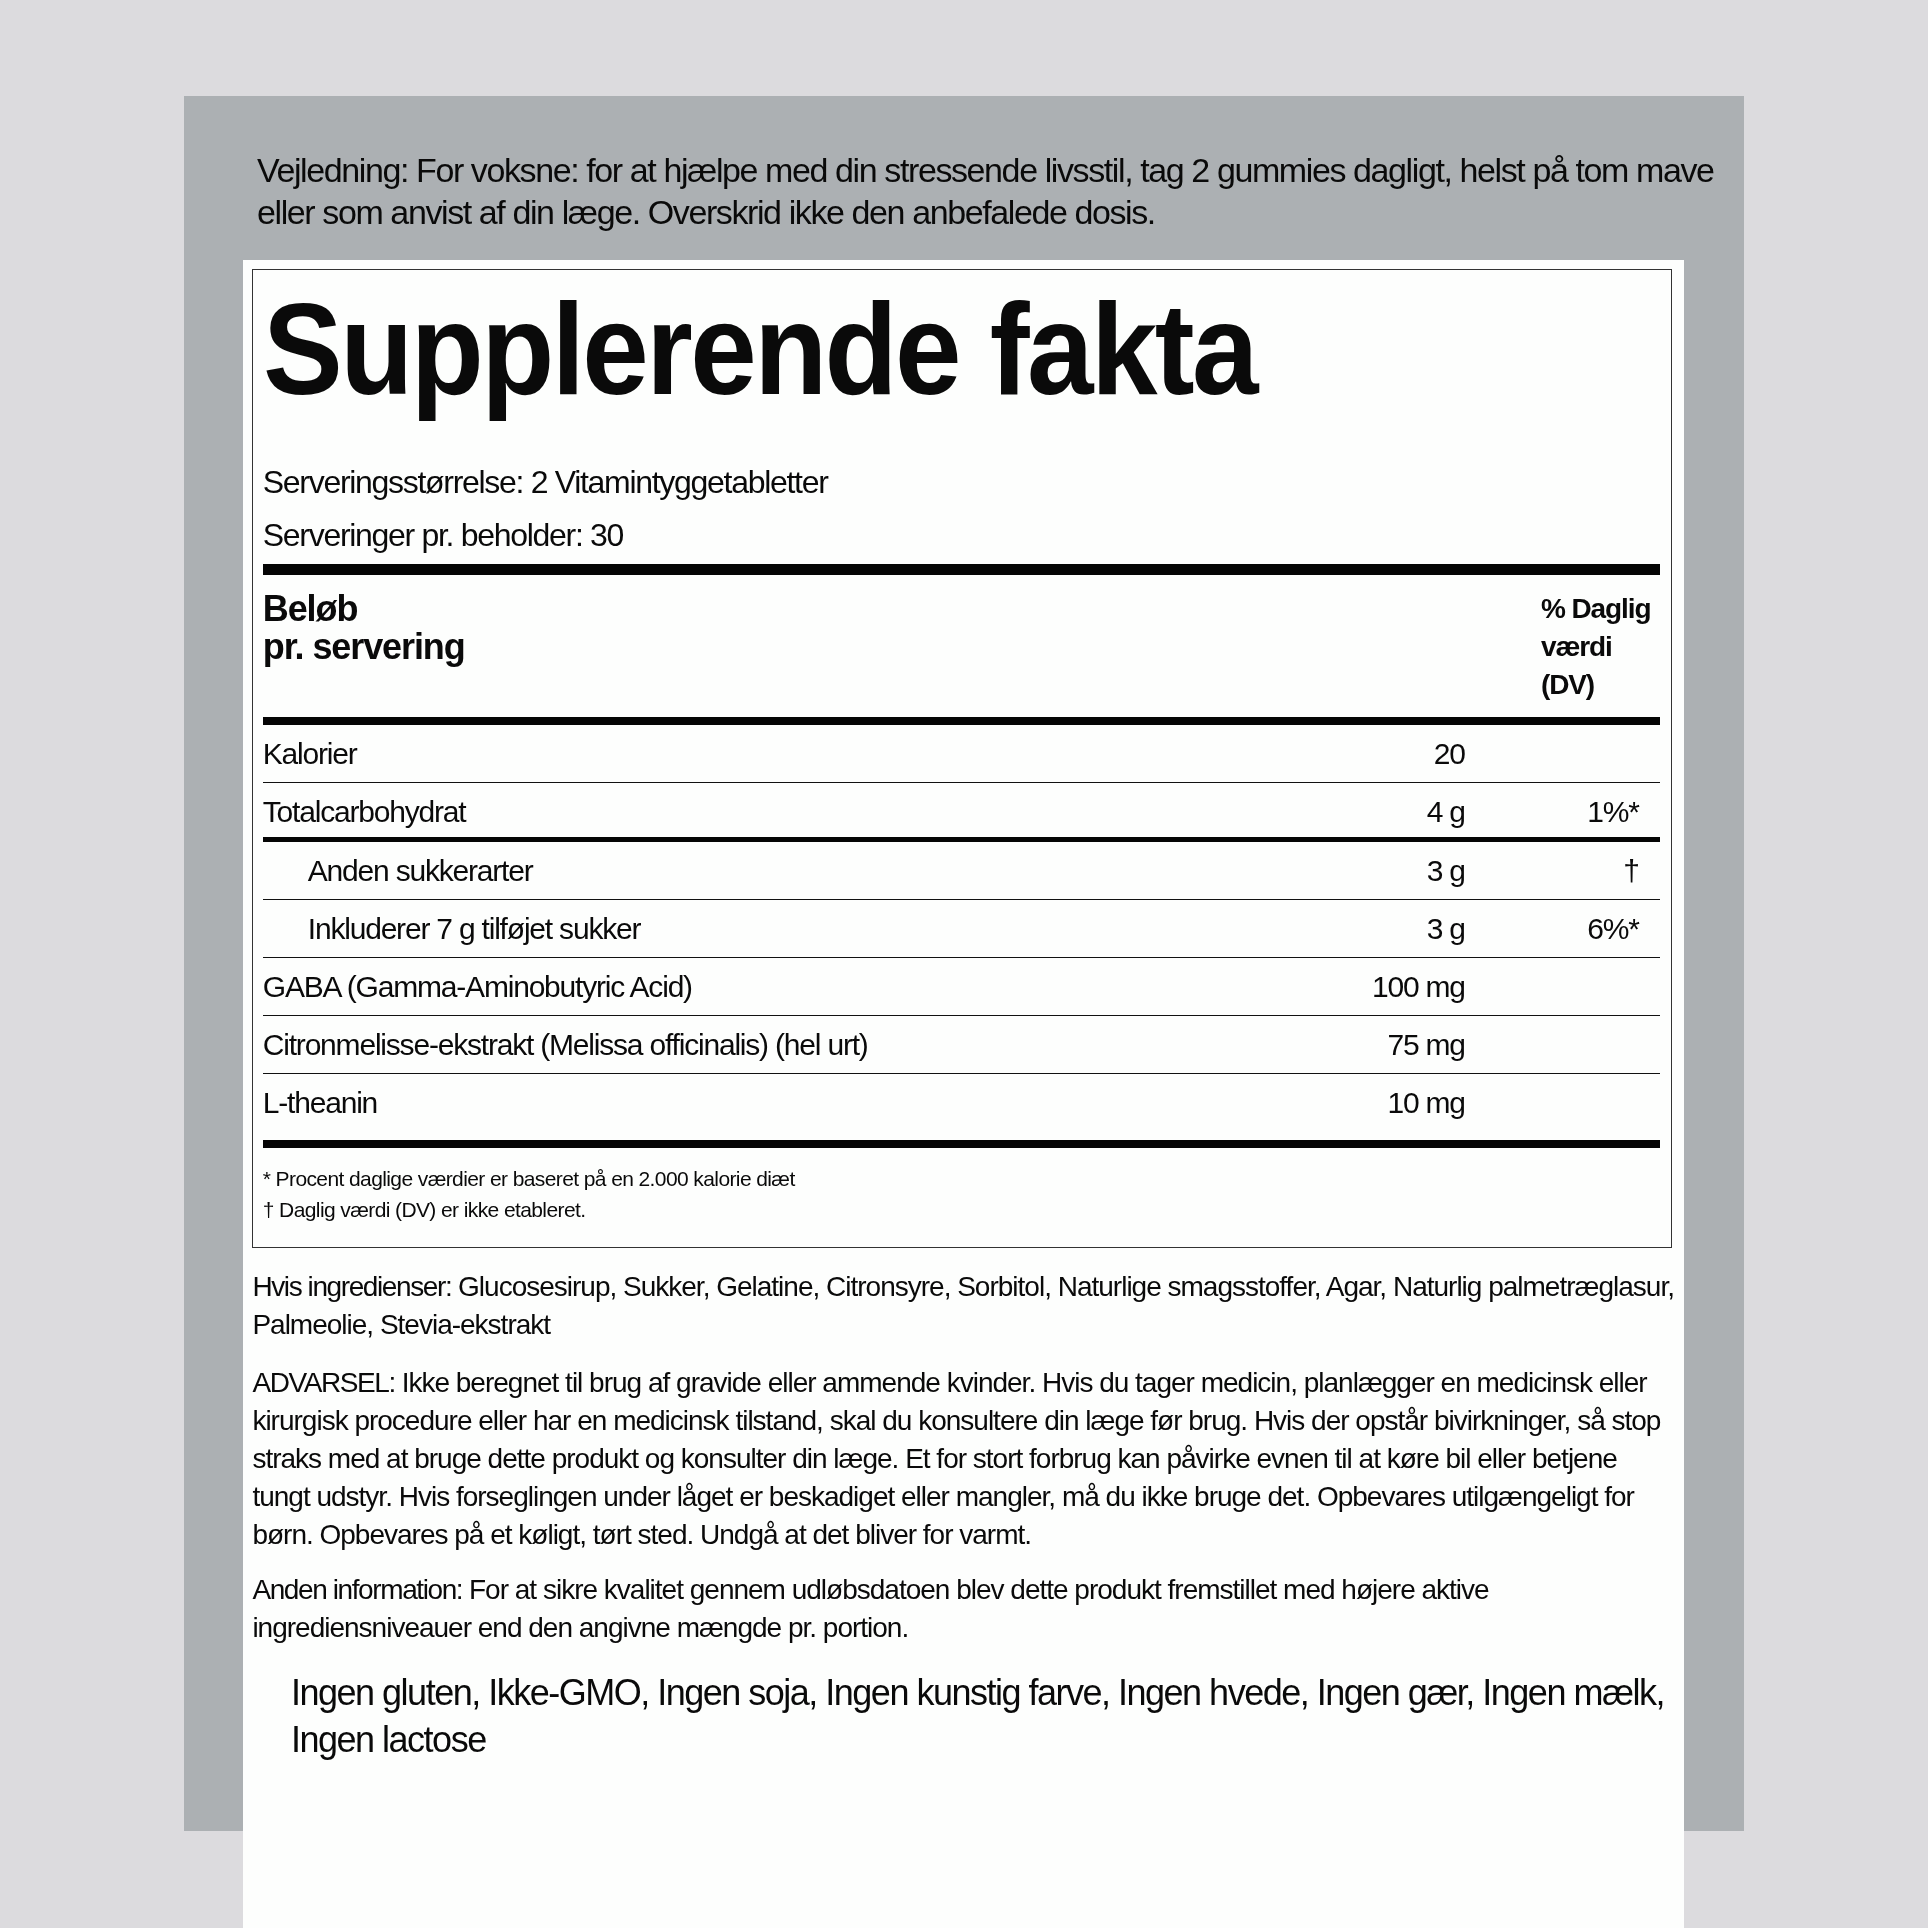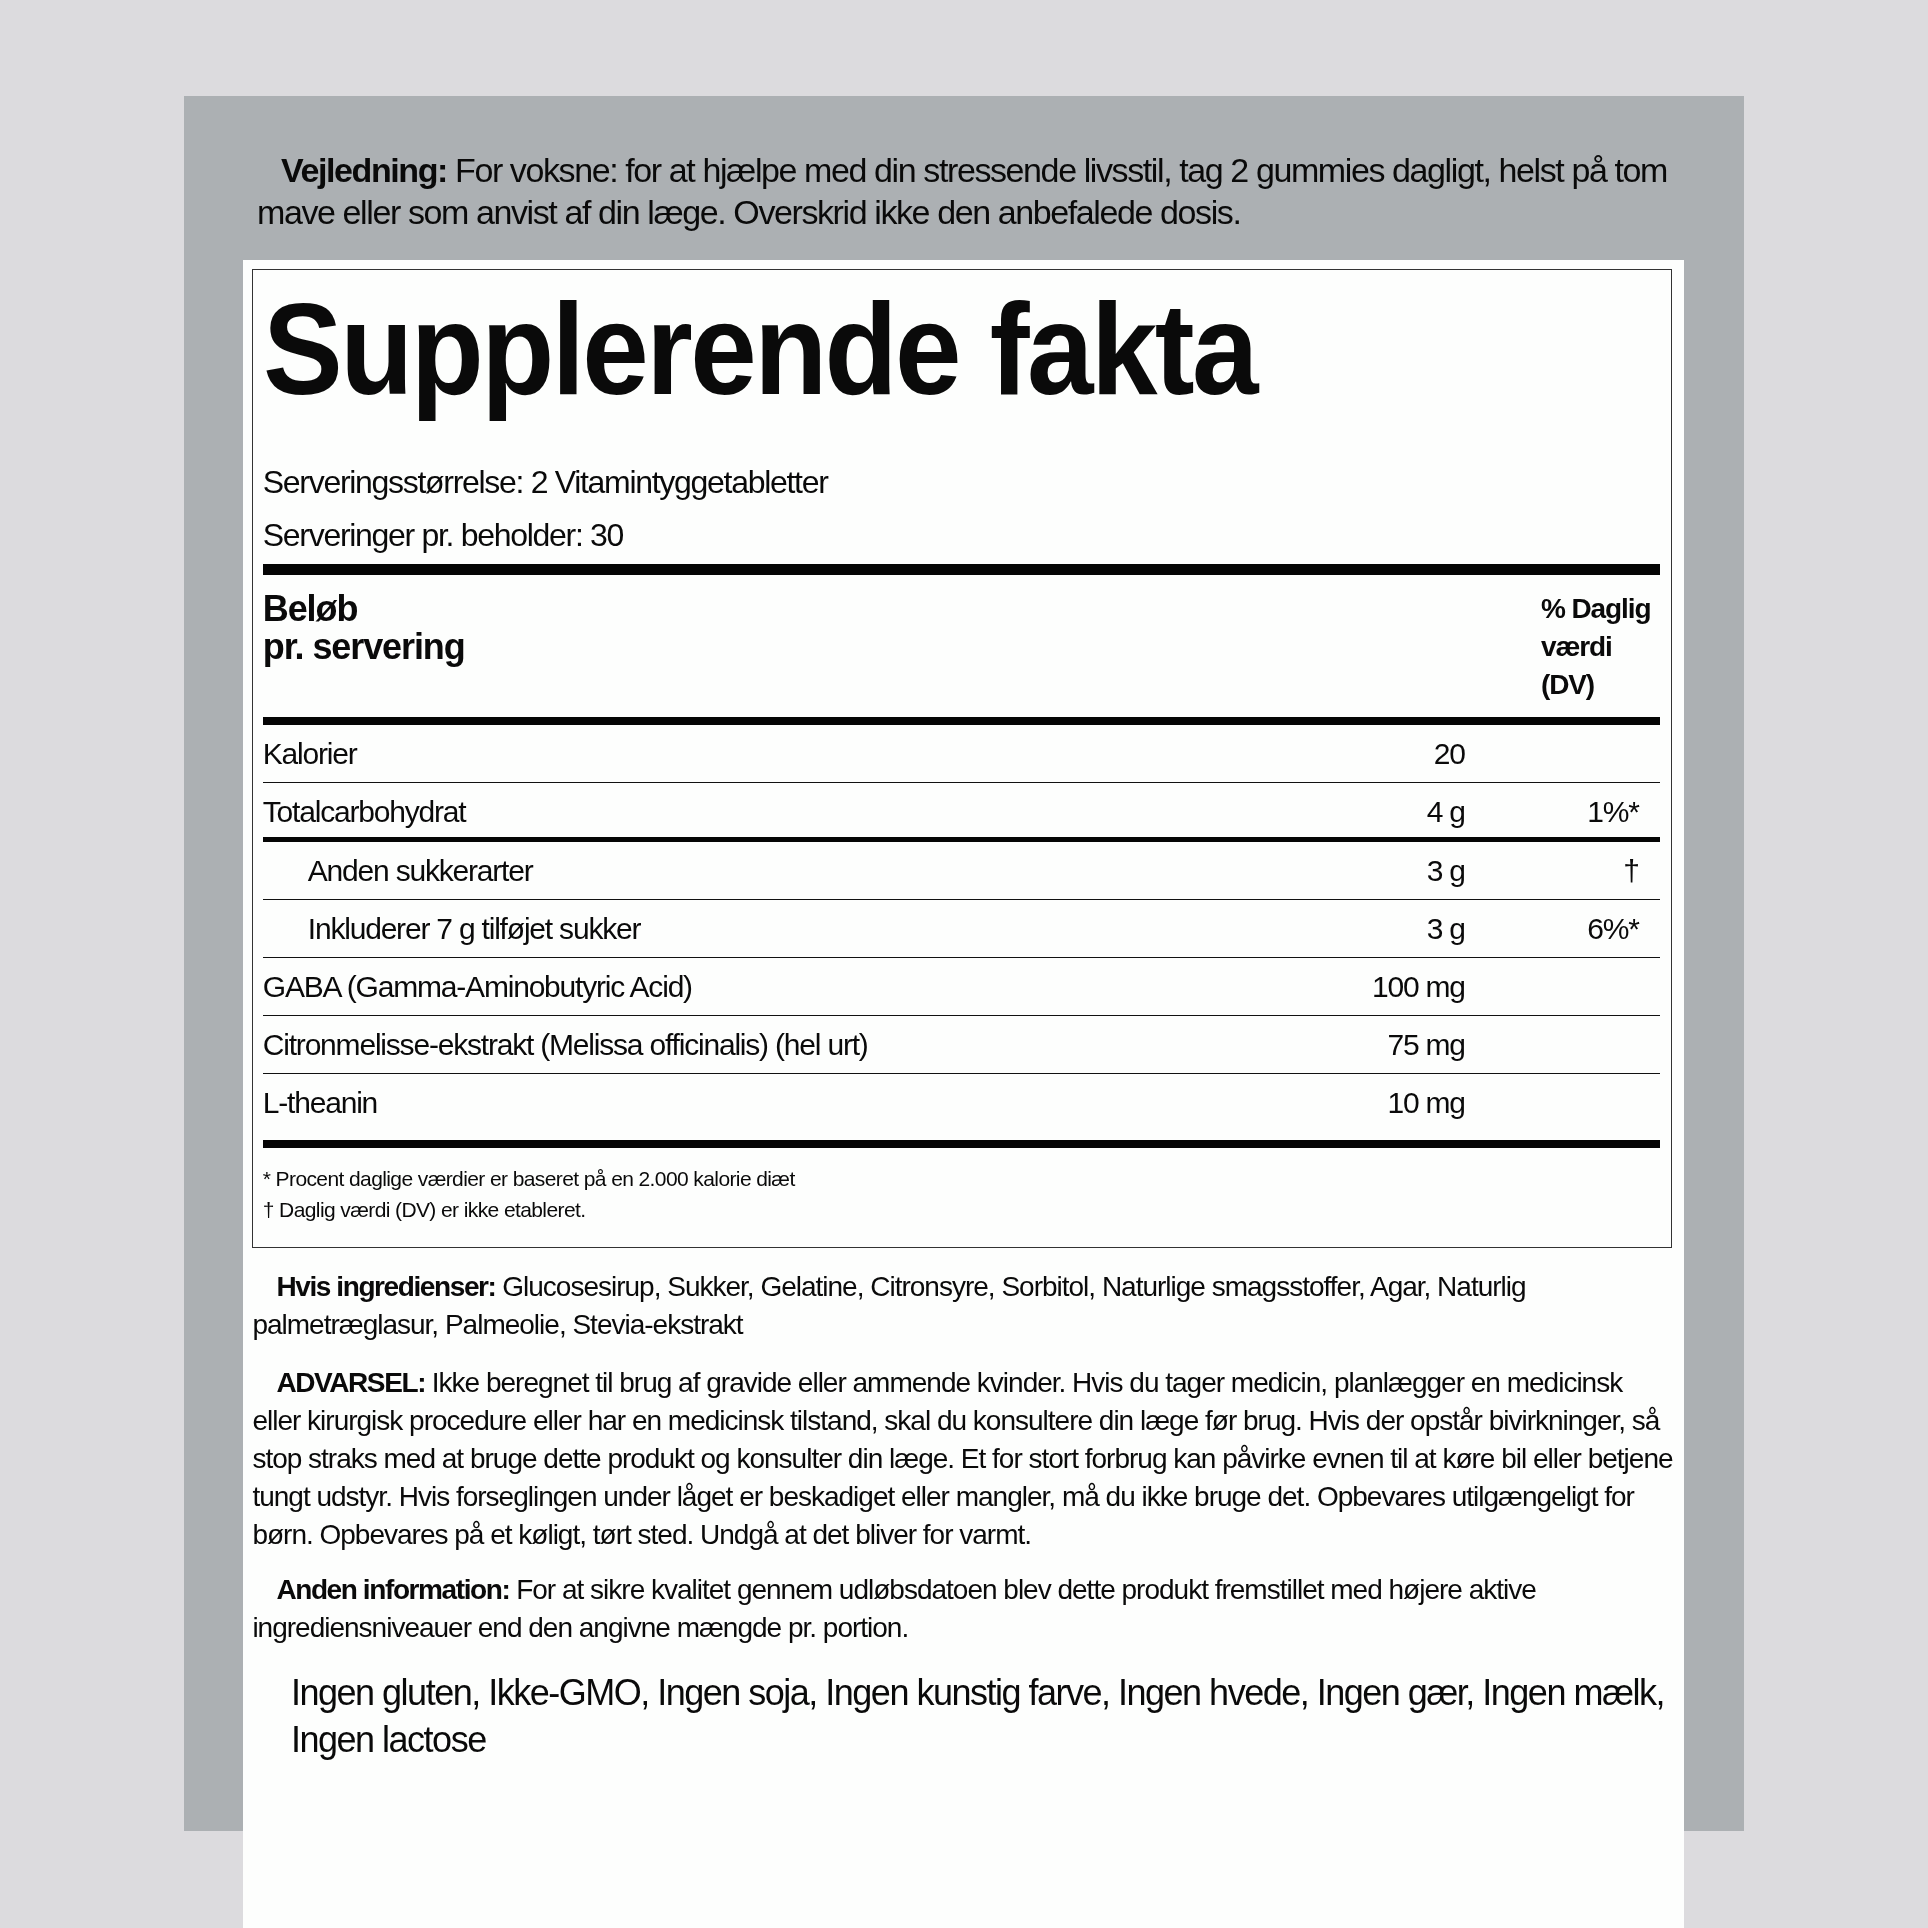--- a/index.html
+++ b/index.html
@@ -8,21 +8,21 @@
     font-family:"Liberation Sans", sans-serif; color:#0a0a0a; overflow:hidden;
   }
   .panel {
     position:absolute; left:184px; top:96px; width:1560px; height:1735px;
     background:#acb0b3;
   }
   .directions {
     position:absolute; left:257px; top:149px; width:1469px;
     font-size:34px; line-height:42px; letter-spacing:-1.4px;
   }
-  .directions b, .label-bold { font-weight:bold; letter-spacing:-1.4px;margin-left:24px; }
+  .directions b, .label-bold { font-weight:normal; letter-spacing:-1.4px; }
   .white-box {
     position:absolute; left:243px; top:260px; width:1441px; height:1699px;
     background:#fdfefd;
   }
   .facts {
     position:absolute; left:9.4px; top:9.4px; width:1418px; height:977px;
     border:1.9px solid #333; background:#fdfefd;
   }
   .facts-title {
     position:absolute; left:9.4px; top:13px; font-size:130px; font-weight:bold;

